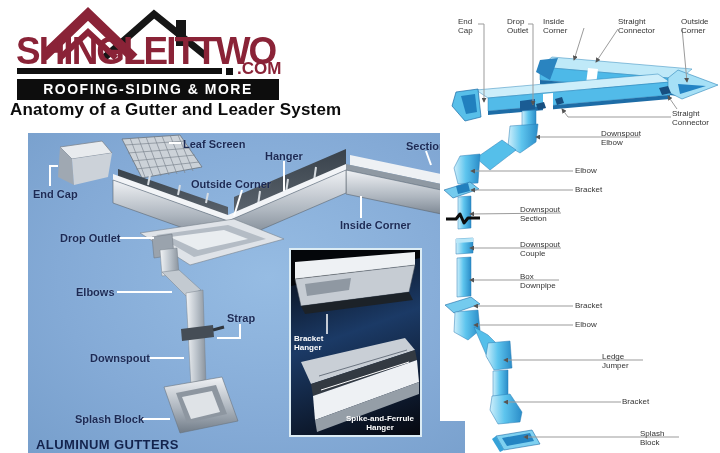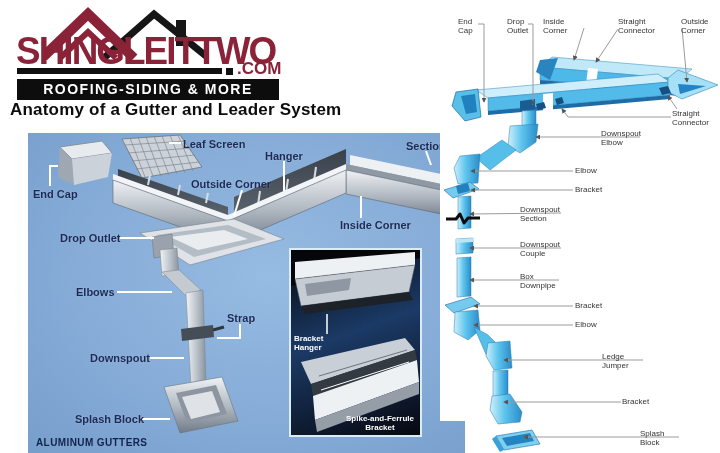--- a/index.html
+++ b/index.html
@@ -29,21 +29,21 @@
     color:#0c0c0c; letter-spacing:0.2px; white-space:nowrap;
   }
   
   .left-diagram { position:absolute; left:8px; top:133px; width:437px; height:320px;margin-left:20px; }
   .left-art { position:absolute; left:0; top:0; }
   .llabel {
     position:absolute; font-weight:bold; font-size:11px; color:#1c2a55; white-space:nowrap;
     text-shadow:0 0 2px rgba(255,255,255,0.25);
   }
   .caption {
-    position:absolute; left:8px; top:304px; font-weight:bold; font-size:10px;
+    position:absolute; left:8px; top:304px; font-weight:bold; font-size:13px;
     color:#13234d; letter-spacing:0.4px; white-space:nowrap;text-align:center;
   }
   .inset {
     position:absolute; left:261px; top:115px; width:129px; height:185px;
     border:2px solid #dcecf4;
     background:linear-gradient(160deg,#05070d 0%, #1b3a66 45%, #06080f 100%);
   }
   .ilabel {
     position:absolute; font-weight:bold; font-size:8px; color:#ffffff;
     line-height:9px; white-space:pre-line;
@@ -222,21 +222,21 @@
           <polygon points="20,134 124,100 126,110 22,146" fill="#333a42"></polygon>
           <polygon points="22,146 126,110 128,132 24,170" fill="#eef1f4"></polygon>
           <polygon points="24,170 128,132 128,144 26,182" fill="#959ea7"></polygon>
           <line x1="28" y1="126" x2="116" y2="100" stroke="#6b7480" stroke-width="1"></line>
           <line x1="30" y1="140" x2="118" y2="112" stroke="#ffffff" stroke-width="1"></line>
         </g>
       </svg>
       <div class="ilabel" style="left:3px; top:84px;">Bracket
 Hanger</div>
       <div class="ilabel" style="left:52px; top:164px; width:74px; text-align:center;">Spike-and-Ferrule
-Bracket</div>
+Hanger</div>
     </div>
 
     <div class="caption">ALUMINUM GUTTERS</div>
   </section>
 
   <section class="right-diagram">
     <svg class="right-art" width="280" height="453" viewBox="0 0 280 453">
       <defs>
         <linearGradient id="pipeR" x1="0" y1="0" x2="1" y2="0">
           <stop offset="0%" stop-color="#cfeffb"></stop>

